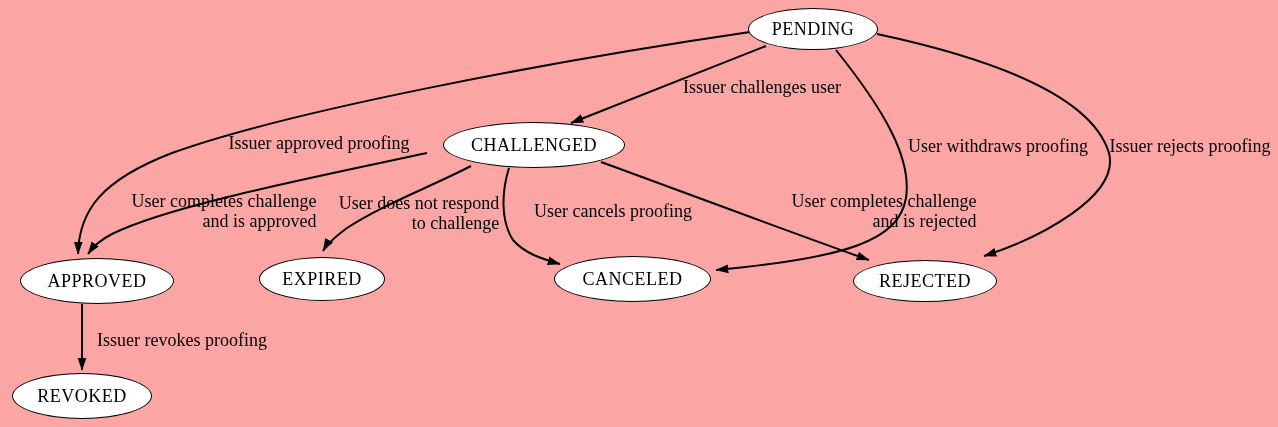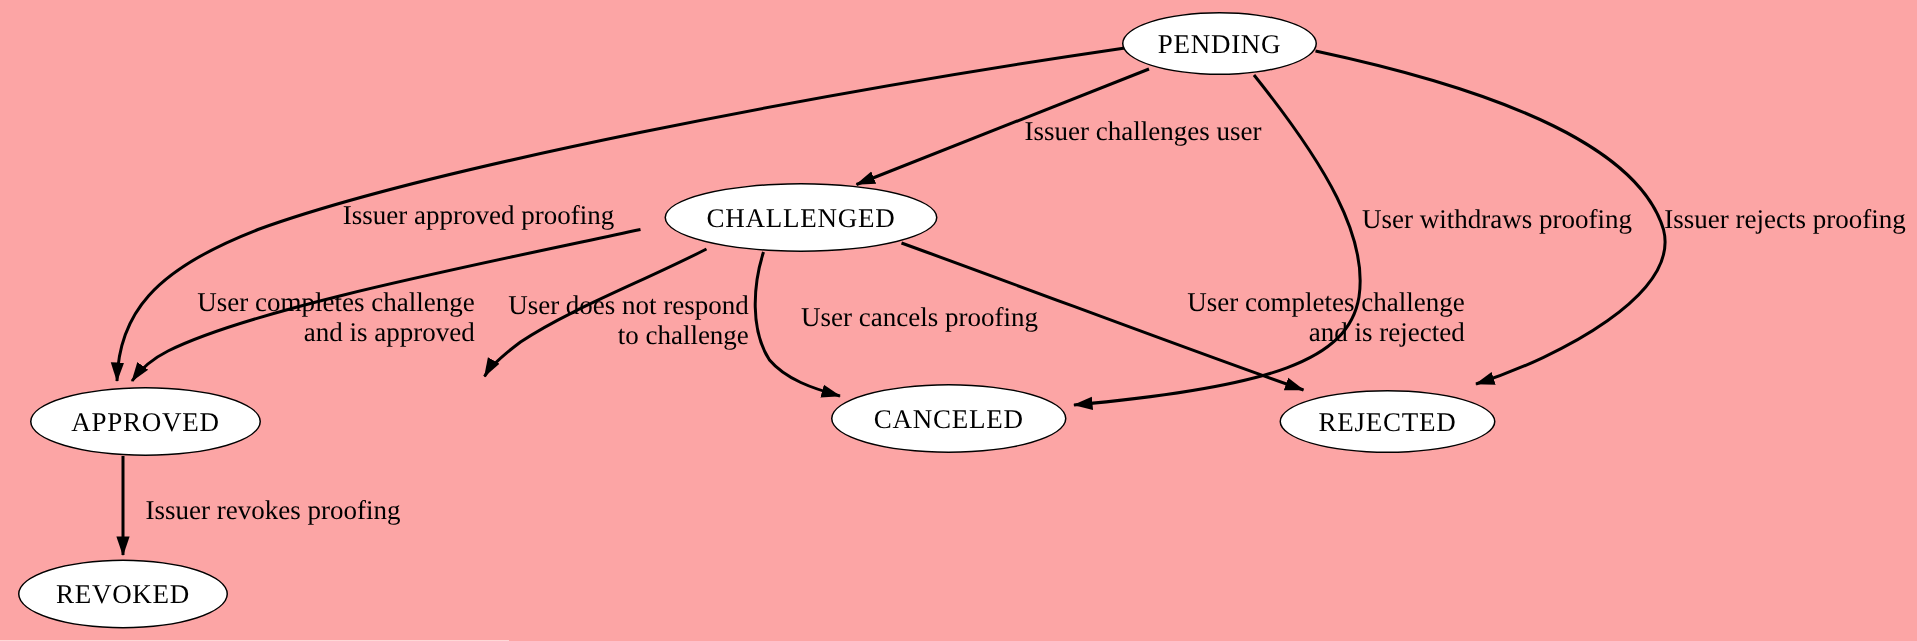--- a/index.html
+++ b/index.html
@@ -68,20 +68,23 @@
 
   <div class="node" style="left:748px; top:8px; width:130px; height:42px;">
     <span>PENDING</span>
   </div>
   <div class="node" style="left:443px; top:122px; width:182px; height:46px;">
     <span>CHALLENGED</span>
   </div>
   <div class="node" style="left:20px; top:258px; width:154px; height:46px;">
     <span>APPROVED</span>
   </div>
+  <div class="node" style="left:259px; top:257px; width:126px; height:44px;">
+    <span>EXPIRED</span>
+  </div>
   <div class="node" style="left:853px; top:260px; width:144px; height:42px;">
     <span>REJECTED</span>
   </div>
   <div class="node" style="left:554px; top:256px; width:157px; height:46px;">
     <span>CANCELED</span>
   </div>
   <div class="node" style="left:12px; top:373px; width:140px; height:46px;">
     <span>REVOKED</span>
   </div>
 

